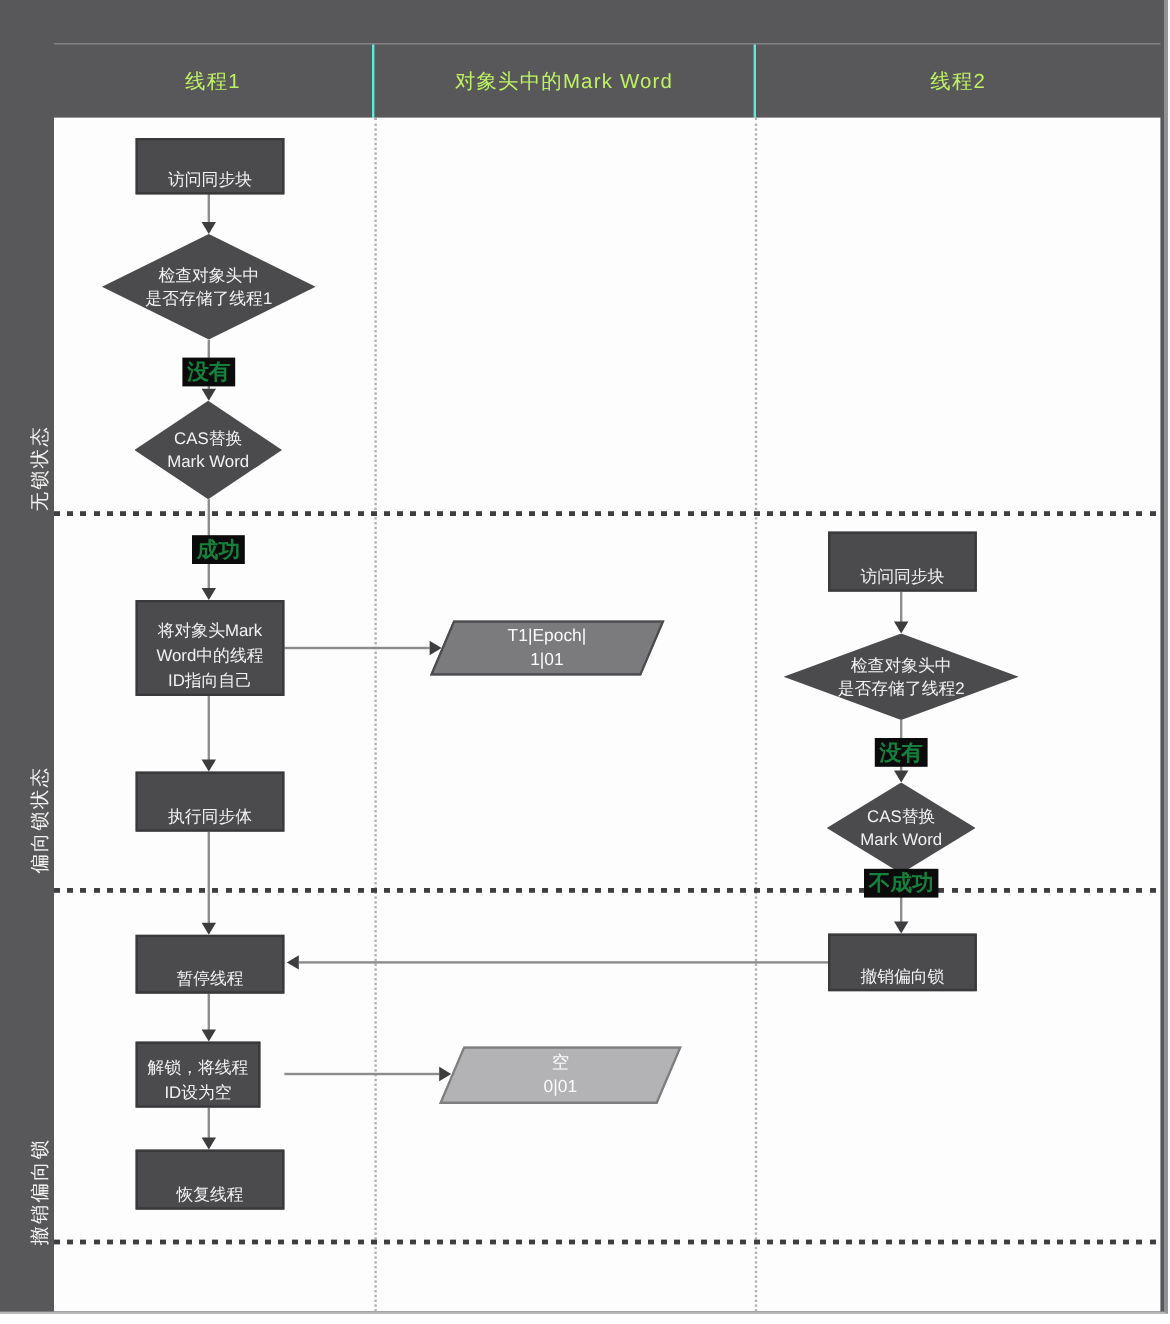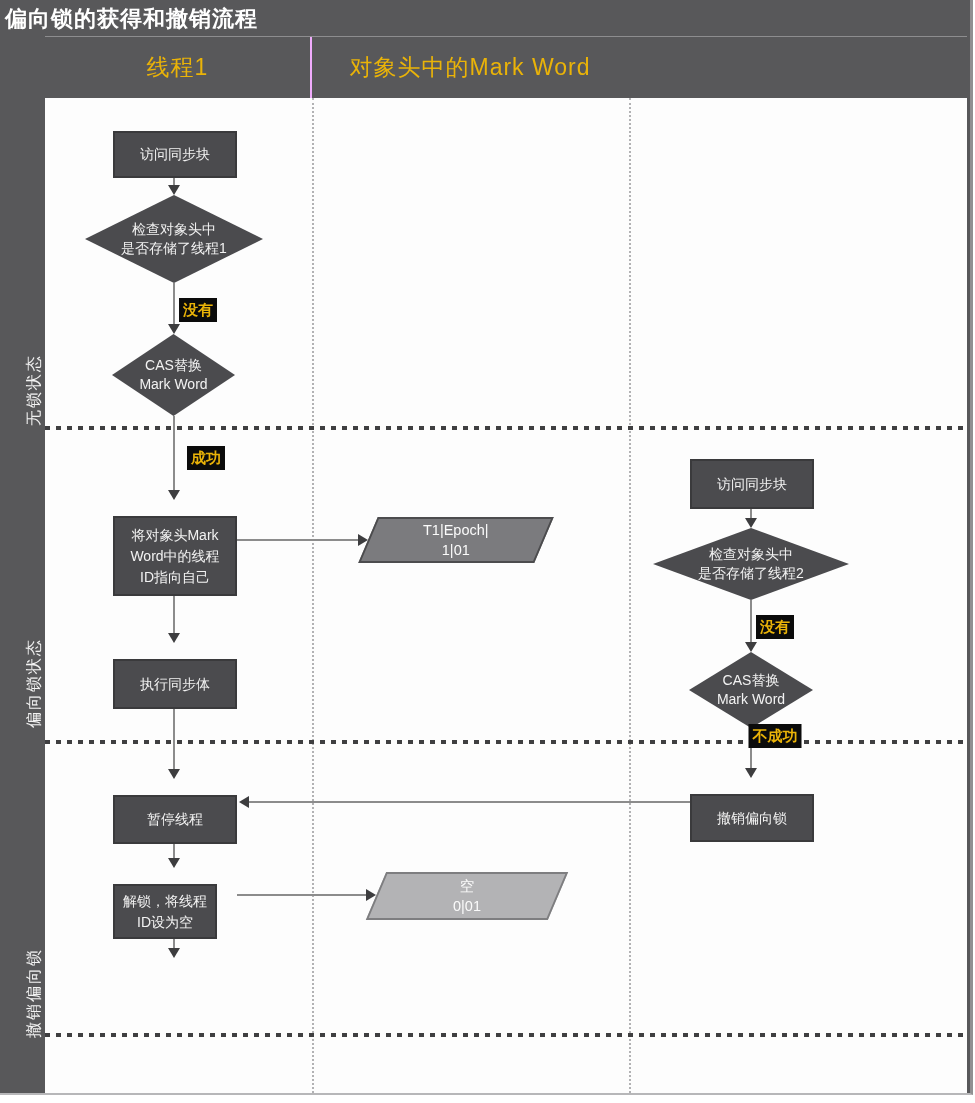--- a/index.html
+++ b/index.html
@@ -20,23 +20,23 @@
     color: #ffffff; font-size: 22px; font-weight: bold; letter-spacing: 1px;
   }
 
   
   .lane-header {
     position: absolute; left: 45px; top: 36px; width: 922px; height: 62px;
     display: flex; border-top: 1px solid #8d8d8f; box-sizing: border-box;
   }
   .lane-cell {
     display: flex; align-items: center; justify-content: center;
-    color: #eab308; font-size: 23px; letter-spacing: 1px; box-sizing: border-box;
-  }
-  .lane-cell + .lane-cell { border-left: 2px solid #f0abfc; }
+    color: #bef264; font-size: 17px; letter-spacing: 1px; box-sizing: border-box;
+  }
+  .lane-cell + .lane-cell { border-left: 2px solid #5eead4; }
 
   
   .content-bg {
     position: absolute; left: 45px; top: 98px; width: 922px; height: 995px;
     background: var(--content_bg, #fdfdfd);
   }
 
   .col-divider {
     position: absolute; top: 98px; height: 995px; width: 0;
     border-left: 2px dotted #b2b2b4;
@@ -55,23 +55,22 @@
     transform-origin: center;
     white-space: nowrap; color: #f2f2f2; font-size: 16px; letter-spacing: 2px;
   }
 
   
   .node {
     position: absolute; box-sizing: border-box;
     background: var(--node_fill, #4b4b4e);
     border: 2px solid var(--node_border, #3a3a3c);
     color: #f2f2f2; font-size: 14px; line-height: 21px;
-    display: flex; flex-direction: column; align-items: center; justify-content: center;
+    display: flex; flex-direction: column; align-items: center; justify-content: flex-end;
     text-align: center;
-    margin-top: 16px;
   }
   .diamond {
     position: absolute; box-sizing: border-box;
     background: var(--node_fill, #4b4b4e);
     clip-path: polygon(50% 0, 100% 50%, 50% 100%, 0 50%);
     color: #f2f2f2; font-size: 14px; line-height: 19px;
     display: flex; flex-direction: column; align-items: center; justify-content: center;
     text-align: center;
   }
   .para {
@@ -81,23 +80,23 @@
   }
   .para-text {
     transform: skewX(23deg);
     color: #fbfbfb; font-size: 14.5px; line-height: 20px; text-align: center;
   }
   .para.biased { background: var(--parallelogram_biased, #7b7b7e); border: 2px solid #4c4c4e; }
   .para.empty  { background: var(--parallelogram_empty, #b3b3b5); border: 2px solid #7e7e80; }
 
   .tag {
     position: absolute; transform: translateX(-50%);
-    background: var(--tag_bg, #0b0b0b); color: #eab308;
-    font-size: 15px; font-weight: bold; line-height: 20px;
-    padding: 2px 4px; white-space: nowrap; z-index: 5; margin-left: 24px;
+    background: var(--tag_bg, #0b0b0b); color: #15803d;
+    font-size: 18px; font-weight: bold; line-height: 20px;
+    padding: 2px 4px; white-space: nowrap; z-index: 5;
   }
 
   
   .vline { position: absolute; width: 2px; background: var(--connector, #8c8c8c); }
   .hline { position: absolute; height: 2px; background: var(--connector, #8c8c8c); }
   .ah-down {
     position: absolute; width: 0; height: 0;
     border-left: 6px solid transparent; border-right: 6px solid transparent;
     border-top: 10px solid var(--arrowhead, #3d3d3f);
   }
@@ -110,25 +109,25 @@
     position: absolute; width: 0; height: 0;
     border-top: 6px solid transparent; border-bottom: 6px solid transparent;
     border-right: 10px solid var(--arrowhead, #3d3d3f);
   }
 </style>
 </head>
 <body>
 
 <div class="canvas">
 
-  <div class="title">偏向锁的获得和撤销流程</div>
 
   <div class="lane-header">
     <div class="lane-cell" style="width:265px">线程1</div>
     <div class="lane-cell" style="width:318px">对象头中的Mark Word</div>
+    <div class="lane-cell" style="width:339px">线程2</div>
   </div>
 
   <div class="content-bg"></div>
 
   <div class="col-divider" style="left:312px"></div>
   <div class="col-divider" style="left:629px"></div>
 
   <div class="section-divider" style="top:426px"></div>
   <div class="section-divider" style="top:740px"></div>
   <div class="section-divider" style="top:1033px"></div>
@@ -206,20 +205,23 @@
 
   <div class="node" style="left:113px;top:779px;width:124px;height:49px">
     <span>暂停线程</span>
   </div>
 
   <div class="node" style="left:113px;top:868px;width:104px;height:55px">
     <span>解锁，将线程</span>
     <span>ID设为空</span>
   </div>
 
+  <div class="node" style="left:113px;top:958px;width:124px;height:50px">
+    <span>恢复线程</span>
+  </div>
 
   <div class="para biased" style="left:368px;top:517px;width:176px;height:46px">
     <div class="para-text">
       <div>T1|Epoch|</div>
       <div>1|01</div>
     </div>
   </div>
 
   <div class="para empty" style="left:376px;top:872px;width:182px;height:48px">
     <div class="para-text">

